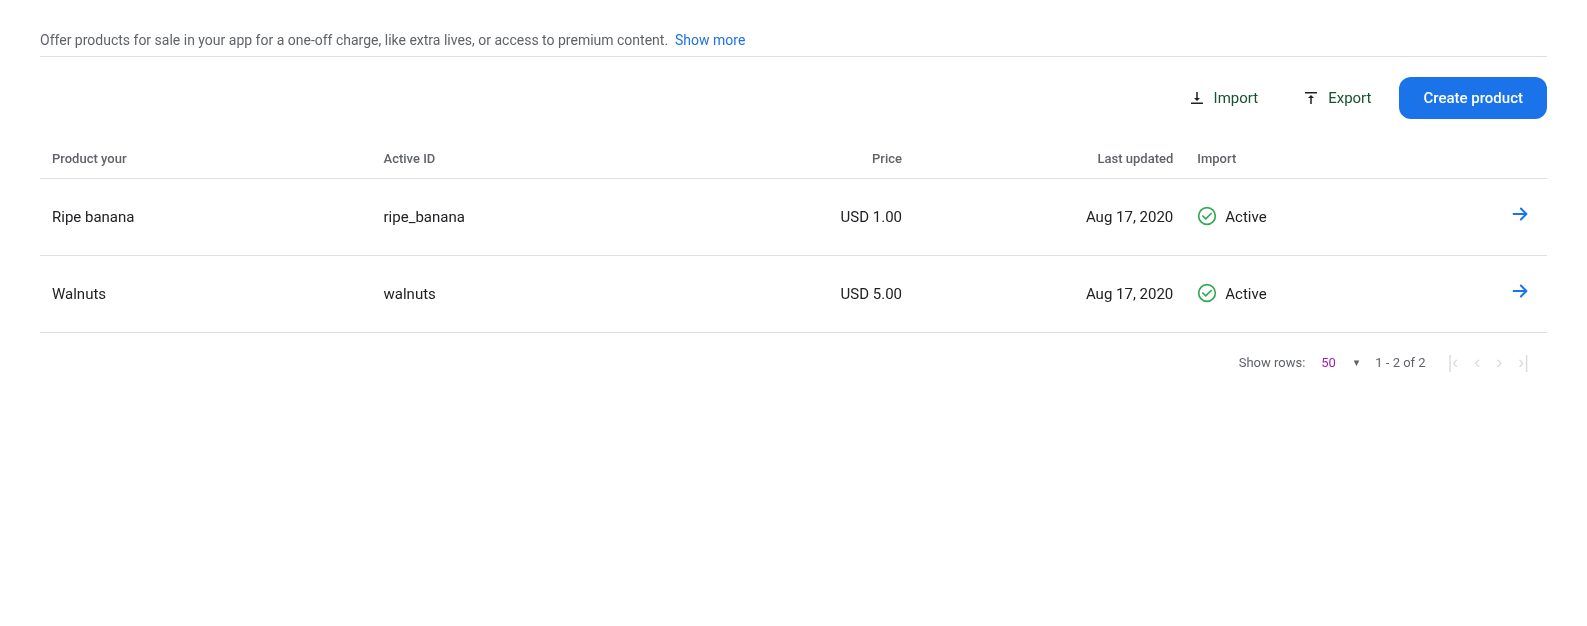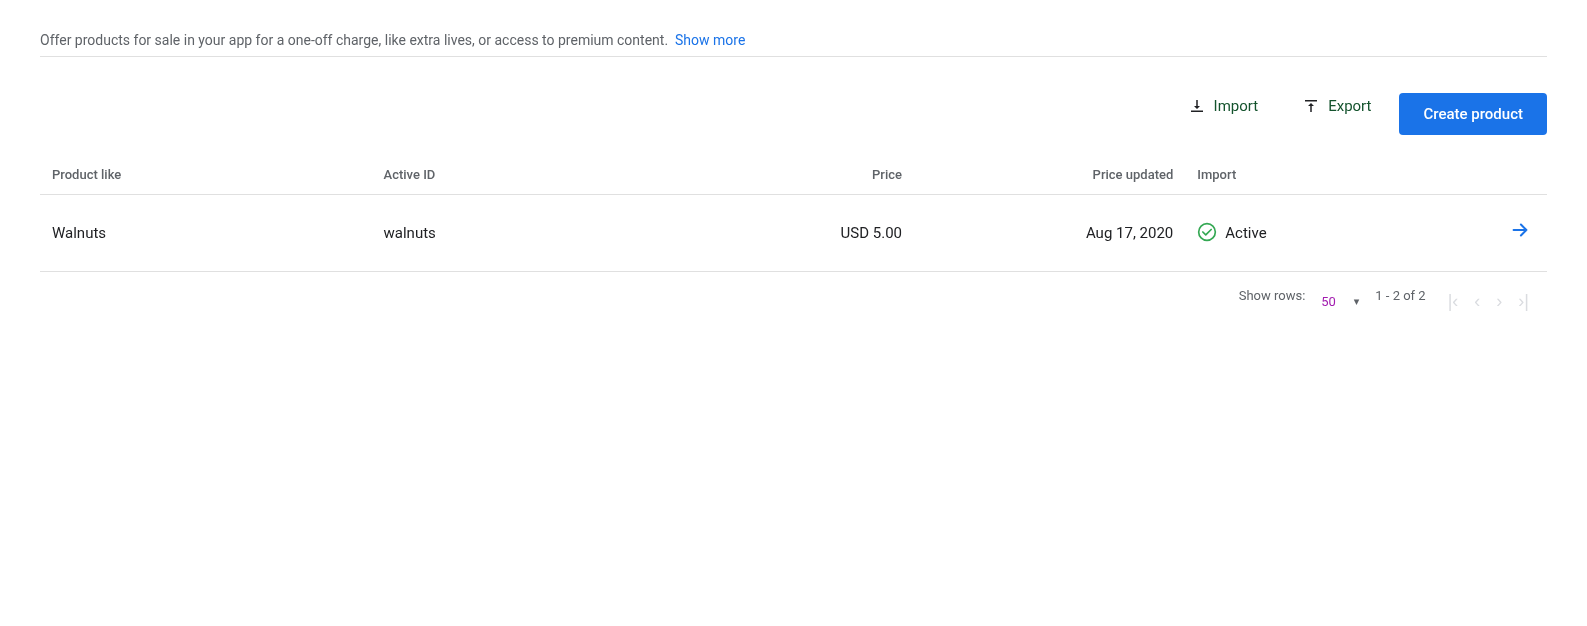--- a/index.html
+++ b/index.html
@@ -73,28 +73,27 @@
       font-size: 15px;
       color: #14532d;
       padding: 10px 16px;
       border-radius: 4px;
       font-family: inherit;
     }
     .create-btn {
       background: #1a73e8;
       color: #fff;
       border: none;
-      border-radius: 4px;
+      border-radius: 12px;
       padding: 12px 24px;
       font-size: 15px;
       font-weight: 500;
       cursor: pointer;
       font-family: inherit;
       white-space: nowrap;
-      margin-top: 16px;
     }
     table {
       width: 100%;
       border-collapse: collapse;
     }
     thead th {
       text-align: left;
       font-weight: 500;
       font-size: 13px;
       color: #5f6368;
@@ -136,20 +135,21 @@
       color: #1a73e8;
       font-size: 22px;
       padding: 4px 8px;
     }
     td.arrow-col {
       text-align: right;
       padding-right: 8px;
     }
     .footer {
       display: flex;
+      align-items: center;
       justify-content: flex-end;
       padding: 16px 12px 4px 12px;
       gap: 16px;
       color: #5f6368;
       font-size: 13px;
     }
     .rows-label { color: #5f6368; }
     .rows-dropdown {
       background: transparent;
       border: none;
@@ -225,30 +225,54 @@
         <path d="M4 4h16v2H4V4z" fill="#202124"></path>
       </svg>
       <span>Export</span>
     </button>
     <button class="create-btn">Create product</button>
   </div>
 
   <table>
     <thead>
       <tr>
-        <th class="col-name">Product like</th>
+        <th class="col-name">Product your</th>
         <th class="col-id">Active ID</th>
         <th class="col-price price-col">Price</th>
-        <th class="col-updated updated-col">Price updated</th>
+        <th class="col-updated updated-col">Last updated</th>
         <th class="col-status">Import</th>
         <th class="col-arrow"></th>
       </tr>
     </thead>
     <tbody id="table-body">
 
+    <tr>
+      <td>Ripe banana</td>
+      <td>ripe_banana</td>
+      <td class="price-col">USD 1.00</td>
+      <td class="updated-col">Aug 17, 2020</td>
+      <td>
+        <span class="status-badge">
+          <span class="status-check">
+            <svg width="20" height="20" viewBox="0 0 24 24" fill="none">
+              <circle cx="12" cy="12" r="10" stroke="#34a853" stroke-width="2"></circle>
+              <path d="M7 12l3.5 3.5L17 9" stroke="#34a853" stroke-width="2" stroke-linecap="round" stroke-linejoin="round"></path>
+            </svg>
+          </span>
+          Active
+        </span>
+      </td>
+      <td class="arrow-col" style="text-align:right;">
+        <button class="arrow-btn">
+          <svg width="22" height="22" viewBox="0 0 24 24" fill="none">
+            <path d="M5 12h14M13 6l6 6-6 6" stroke="#1a73e8" stroke-width="2.2" stroke-linecap="round" stroke-linejoin="round"></path>
+          </svg>
+        </button>
+      </td>
+    </tr>
         <tr>
       <td>Walnuts</td>
       <td>walnuts</td>
       <td class="price-col">USD 5.00</td>
       <td class="updated-col">Aug 17, 2020</td>
       <td>
         <span class="status-badge">
           <span class="status-check">
             <svg width="20" height="20" viewBox="0 0 24 24" fill="none">
               <circle cx="12" cy="12" r="10" stroke="#34a853" stroke-width="2"></circle>

